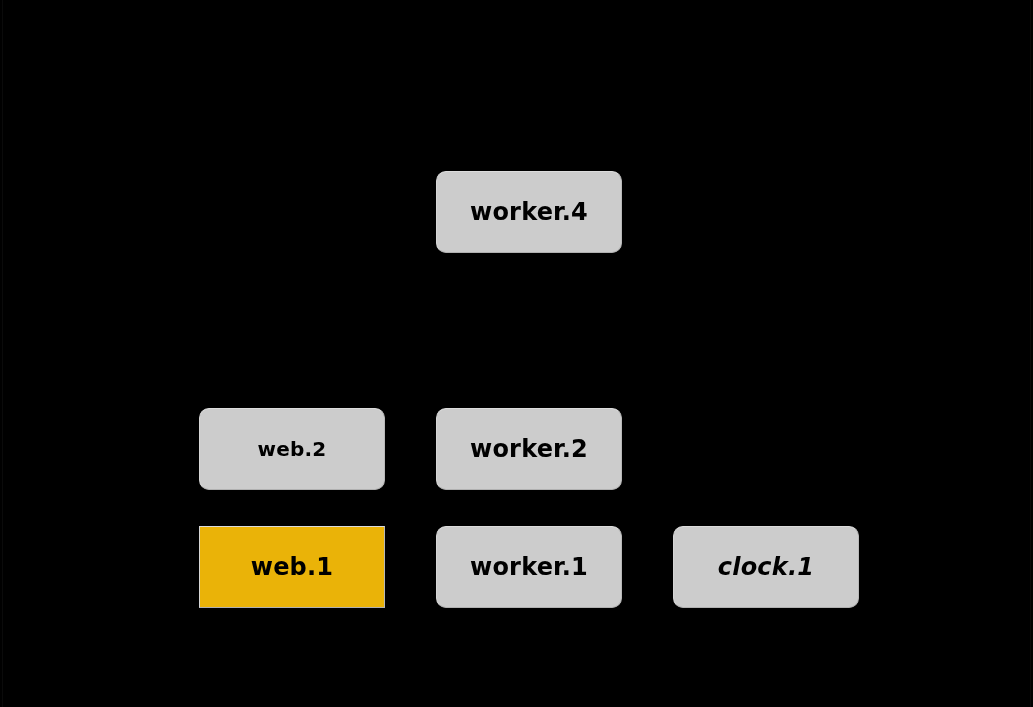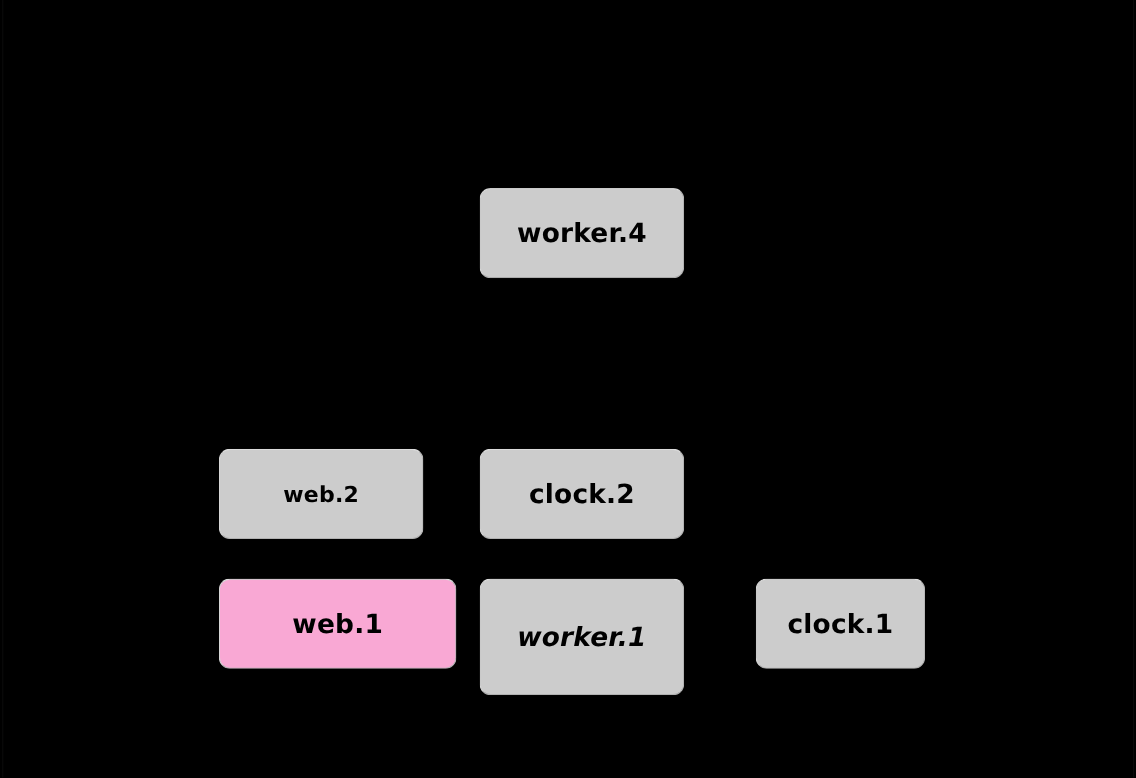--- a/index.html
+++ b/index.html
@@ -66,24 +66,24 @@
   <div class="edge-line left"></div>
   <div class="edge-line right"></div>
 
 <div class="card" style="left: 436px; top: 130px; width: 186px; height: 82px; background: rgb(204, 204, 204); border-radius: 10px;">
       <span class="card-label" style="font-size: 24px; color: rgb(0, 0, 0);">worker.4</span>
     </div>
     <div class="card" style="left: 199px; top: 367px; width: 186px; height: 82px; background: rgb(204, 204, 204); border-radius: 10px;">
       <span class="card-label" style="font-size: 20px; color: rgb(0, 0, 0);">web.2</span>
     </div>
     <div class="card" style="left: 436px; top: 367px; width: 186px; height: 82px; background: rgb(204, 204, 204); border-radius: 10px;">
-      <span class="card-label" style="font-size: 24px; color: rgb(0, 0, 0);">clock.2</span>
+      <span class="card-label" style="font-size: 24px; color: rgb(0, 0, 0);">worker.2</span>
     </div>
-    <div class="card" style="left: 199px; top: 485px; width: 216px; height: 82px; background: #f9a8d4; border-radius: 10px;">
+    <div class="card" style="left: 199px; top: 485px; width: 186px; height: 82px; background: #eab308; border-radius: 0;">
       <span class="card-label" style="font-size: 24px; color: rgb(0, 0, 0);">web.1</span>
     </div>
-    <div class="card" style="left: 436px; top: 485px; width: 186px; height: 106px; background: rgb(204, 204, 204); border-radius: 10px; font-style: italic;">
+    <div class="card" style="left: 436px; top: 485px; width: 186px; height: 82px; background: rgb(204, 204, 204); border-radius: 10px;">
       <span class="card-label" style="font-size: 24px; color: rgb(0, 0, 0);">worker.1</span>
     </div>
-    <div class="card" style="left: 687px; top: 485px; width: 154px; height: 82px; background: rgb(204, 204, 204); border-radius: 10px;">
+    <div class="card" style="left: 673px; top: 485px; width: 186px; height: 82px; background: rgb(204, 204, 204); border-radius: 10px; font-style: italic;">
       <span class="card-label" style="font-size: 24px; color: rgb(0, 0, 0);">clock.1</span>
     </div>
   </div>
 
 </body></html>

